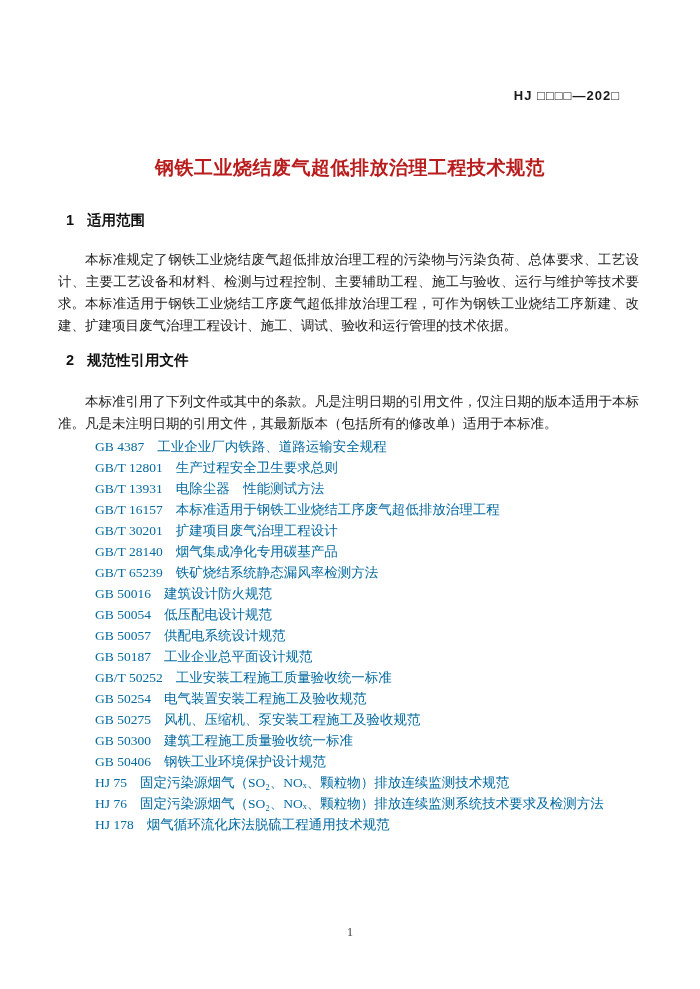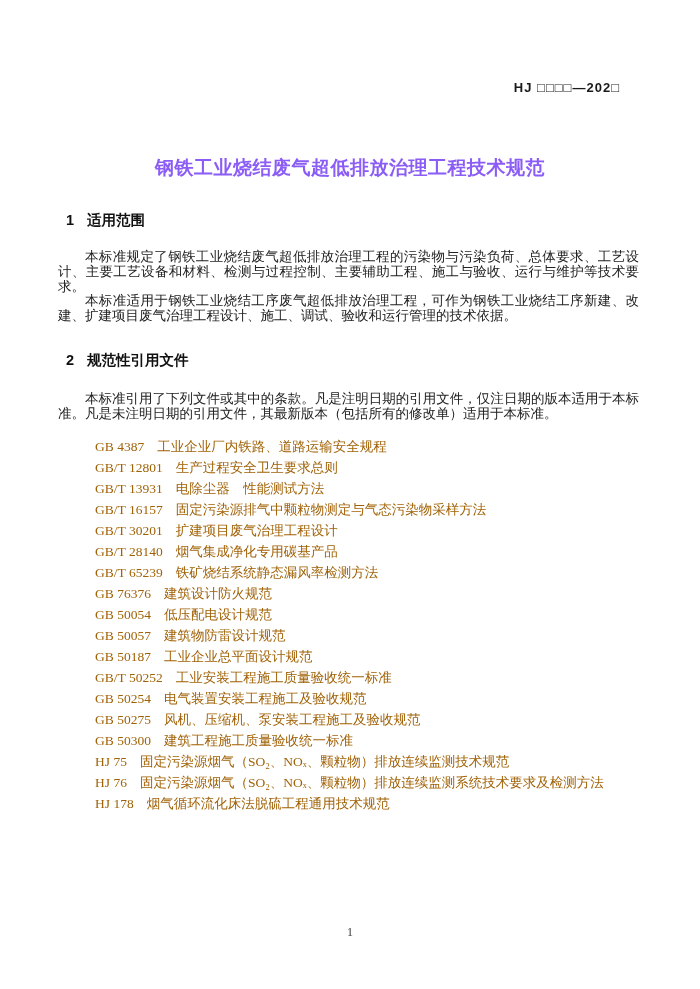--- a/index.html
+++ b/index.html
@@ -11,74 +11,74 @@
     width: 700px;
     height: 989px;
     margin: 0 auto;
     background: #ffffff;
     color: #1f1f1f;
     overflow: hidden;
   }
 
   .header-code {
     position: absolute;
-    top: 80px;
+    top: 88px;
     right: 80px;
     font-family: "Liberation Sans", "DejaVu Sans", sans-serif;
     font-weight: bold;
     font-size: 13px;
     letter-spacing: 1px;
     color: #1a1a1a;
     white-space: nowrap;
   }
 
   .doc-title {
     position: absolute;
     top: 155px;
     left: 0;
     width: 700px;
     text-align: center;
     font-family: "Liberation Sans", "DejaVu Sans", sans-serif;
     font-weight: bold;
     font-size: 19px;
     letter-spacing: 0.5px;
-    color: #8b5cf6;
+    color: #b91c1c;
   }
 
   .sec-heading {
     position: absolute;
     left: 66px;
     display: flex;
     align-items: baseline;
     font-family: "Liberation Sans", "DejaVu Sans", sans-serif;
     font-weight: bold;
     font-size: 14.5px;
     color: #111111;
     white-space: nowrap;
   }
   .sec-heading .sec-num { margin-right: 13px; }
 
   .para {
     position: absolute;
     left: 58px;
     width: 581px;
     font-size: 13.5px;
-    line-height: 15px;
+    line-height: 22px;
     text-align: justify;
     text-indent: 2em;
     color: #212121;
   }
 
   .ref-list {
     position: absolute;
     left: 95px;
     top: 436px;
     width: 560px;
     font-size: 13.5px;
-    color: #a16207;
+    color: #0369a1;
   }
   .ref-row {
     height: 21px;
     line-height: 21px;
     white-space: nowrap;
   }
   .ref-code {
     font-family: "Liberation Serif", "DejaVu Serif", serif;
     margin-right: 13px;
   }
@@ -134,47 +134,47 @@
 
       <div class="ref-row">
         <span class="ref-code">GB/T 12801</span><span class="ref-title">生产过程安全卫生要求总则</span>
       </div>
 
       <div class="ref-row">
         <span class="ref-code">GB/T 13931</span><span class="ref-title">电除尘器　性能测试方法</span>
       </div>
 
       <div class="ref-row">
-        <span class="ref-code">GB/T 16157</span><span class="ref-title">固定污染源排气中颗粒物测定与气态污染物采样方法</span>
+        <span class="ref-code">GB/T 16157</span><span class="ref-title">本标准适用于钢铁工业烧结工序废气超低排放治理工程</span>
       </div>
 
       <div class="ref-row">
         <span class="ref-code">GB/T 30201</span><span class="ref-title">扩建项目废气治理工程设计</span>
       </div>
 
       <div class="ref-row">
         <span class="ref-code">GB/T 28140</span><span class="ref-title">烟气集成净化专用碳基产品</span>
       </div>
 
 
       <div class="ref-row">
         <span class="ref-code">GB/T 65239</span><span class="ref-title">铁矿烧结系统静态漏风率检测方法</span>
       </div>
 
       <div class="ref-row">
-        <span class="ref-code">GB 76376</span><span class="ref-title">建筑设计防火规范</span>
+        <span class="ref-code">GB 50016</span><span class="ref-title">建筑设计防火规范</span>
       </div>
 
 
       <div class="ref-row">
         <span class="ref-code">GB 50054</span><span class="ref-title">低压配电设计规范</span>
       </div>
 
       <div class="ref-row">
-        <span class="ref-code">GB 50057</span><span class="ref-title">建筑物防雷设计规范</span>
+        <span class="ref-code">GB 50057</span><span class="ref-title">供配电系统设计规范</span>
       </div>
 
 
       <div class="ref-row">
         <span class="ref-code">GB 50187</span><span class="ref-title">工业企业总平面设计规范</span>
       </div>
 
       <div class="ref-row">
         <span class="ref-code">GB/T 50252</span><span class="ref-title">工业安装工程施工质量验收统一标准</span>
       </div>
@@ -184,20 +184,23 @@
       </div>
 
       <div class="ref-row">
         <span class="ref-code">GB 50275</span><span class="ref-title">风机、压缩机、泵安装工程施工及验收规范</span>
       </div>
 
       <div class="ref-row">
         <span class="ref-code">GB 50300</span><span class="ref-title">建筑工程施工质量验收统一标准</span>
       </div>
 
+      <div class="ref-row">
+        <span class="ref-code">GB 50406</span><span class="ref-title">钢铁工业环境保护设计规范</span>
+      </div>
 
       <div class="ref-row">
         <span class="ref-code">HJ 75</span><span class="ref-title">固定污染源烟气（SO₂、NOₓ、颗粒物）排放连续监测技术规范</span>
       </div>
 
       <div class="ref-row">
         <span class="ref-code">HJ 76</span><span class="ref-title">固定污染源烟气（SO₂、NOₓ、颗粒物）排放连续监测系统技术要求及检测方法</span>
       </div>
 
       <div class="ref-row">

